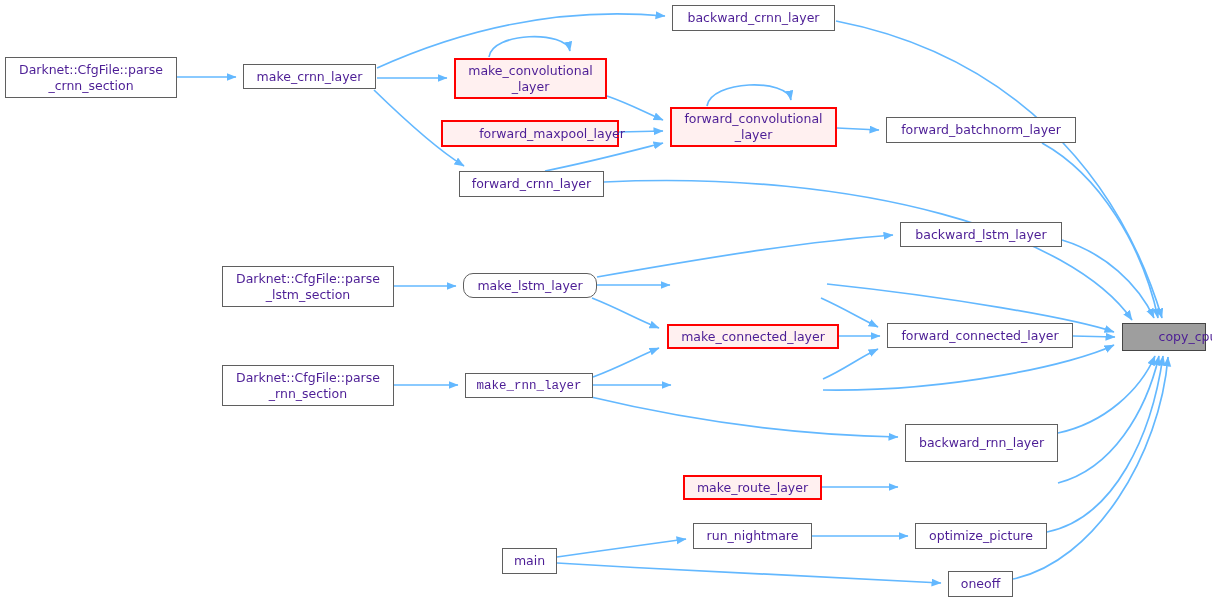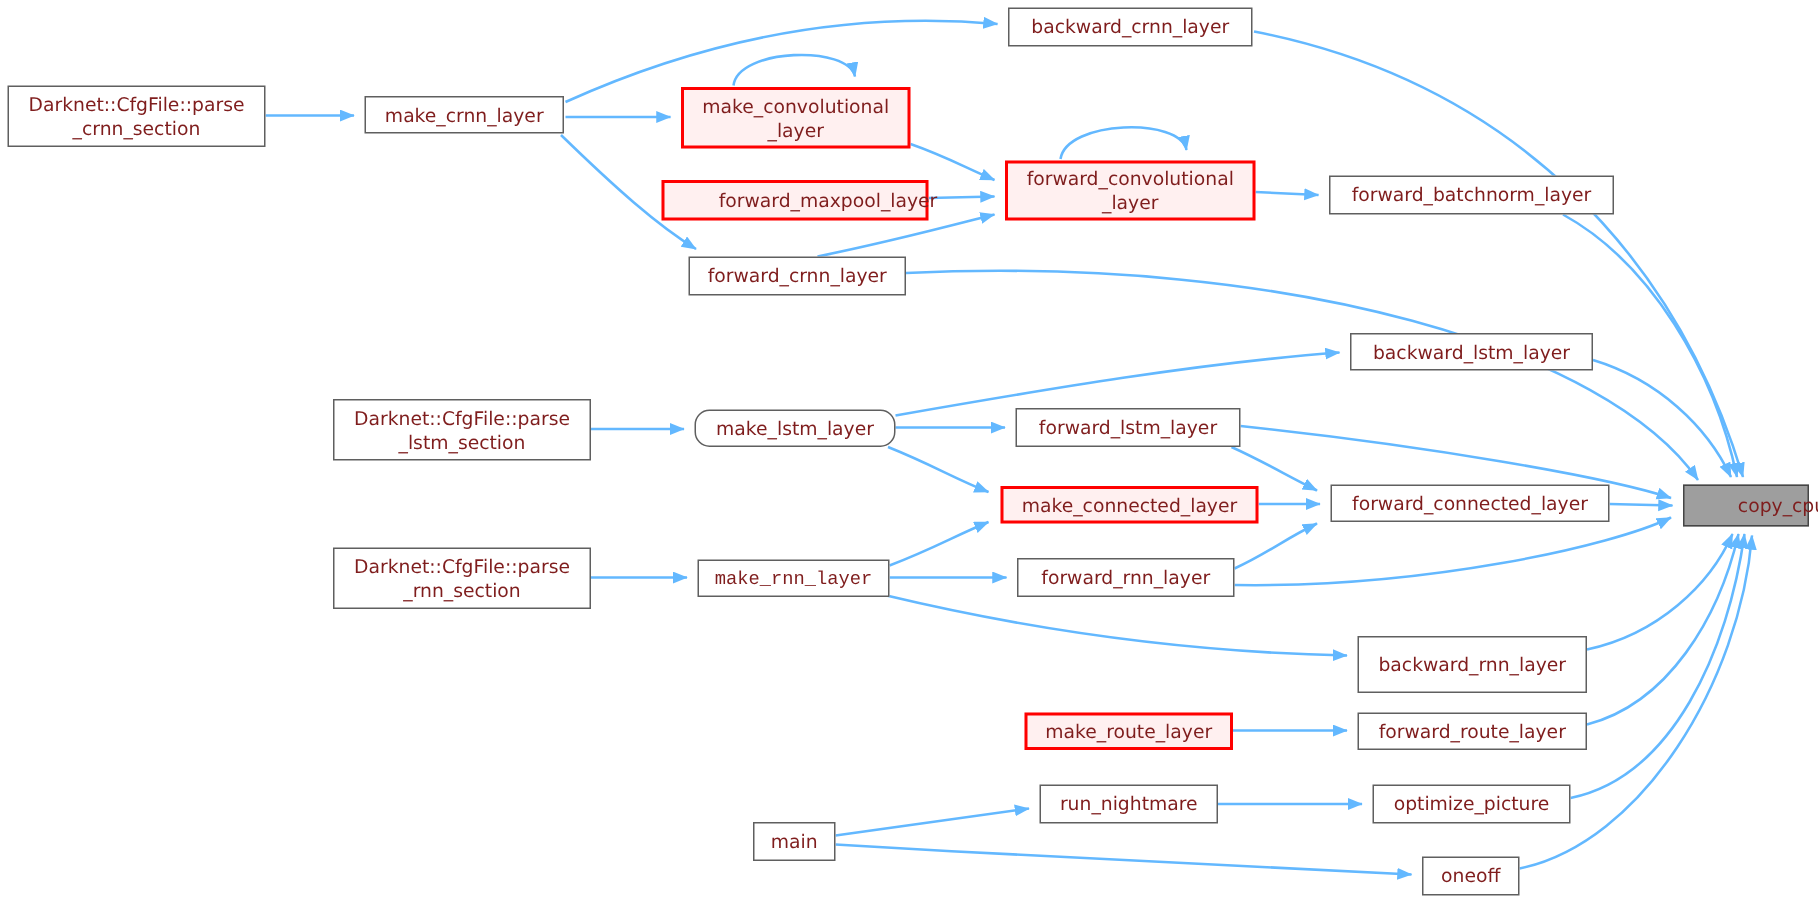--- a/index.html
+++ b/index.html
@@ -27,21 +27,21 @@
   }
   .node {
     position: absolute;
     box-sizing: border-box;
     display: flex;
     align-items: center;
     justify-content: center;
     text-align: center;
     background: #ffffff;
     border: 1.4px solid #5f5f5f;
-    color: #7f1d1d;
+    color: #4c1d95;
     font-size: 12.5px;
     line-height: 1.28;
     cursor: pointer;
     z-index: 2;
   }
   .node .lbl { white-space: pre-line; }
   .node.truncated {
     background: #fff0f0;
     border: 2px solid #ff0000;
   }
@@ -128,50 +128,41 @@
     <div class="node" style="left: 900px; top: 222px; width: 162px; height: 25px;">
       <span class="lbl">backward_lstm_layer</span>
     </div>
     <div class="node" style="left: 222px; top: 266px; width: 172px; height: 41px;">
       <span class="lbl">Darknet::CfgFile::parse
 _lstm_section</span>
     </div>
     <div class="node" style="left: 463px; top: 273px; width: 134px; height: 25px; border-radius: 10px;">
       <span class="lbl">make_lstm_layer</span>
     </div>
-    <div class="node" style="left: 677px; top: 272px; width: 150px; height: 26px;">
-      <span class="lbl">forward_lstm_layer</span>
-    </div>
     <div class="node truncated" style="left: 667px; top: 324px; width: 172px; height: 25px;">
       <span class="lbl">make_connected_layer</span>
     </div>
     <div class="node" style="left: 887px; top: 323px; width: 186px; height: 25px; text-align: right;">
       <span class="lbl">forward_connected_layer</span>
     </div>
     <div class="node focus" style="left: 1122px; top: 323px; width: 84px; height: 28px;">
       <span class="lbl">copy_cpu</span>
     </div>
     <div class="node" style="left: 222px; top: 365px; width: 172px; height: 41px;">
       <span class="lbl">Darknet::CfgFile::parse
 _rnn_section</span>
     </div>
     <div class="node" style="left: 465px; top: 373px; width: 128px; height: 25px; font-family: Liberation Mono, monospace;">
       <span class="lbl">make_rnn_layer</span>
     </div>
-    <div class="node" style="left: 678px; top: 372px; width: 145px; height: 26px;">
-      <span class="lbl">forward_rnn_layer</span>
-    </div>
     <div class="node" style="left: 905px; top: 424px; width: 153px; height: 38px;">
       <span class="lbl">backward_rnn_layer</span>
     </div>
     <div class="node truncated" style="left: 683px; top: 475px; width: 139px; height: 25px;">
       <span class="lbl">make_route_layer</span>
-    </div>
-    <div class="node" style="left: 905px; top: 475px; width: 153px; height: 25px;">
-      <span class="lbl">forward_route_layer</span>
     </div>
     <div class="node" style="left: 693px; top: 523px; width: 119px; height: 26px;">
       <span class="lbl">run_nightmare</span>
     </div>
     <div class="node" style="left: 915px; top: 523px; width: 132px; height: 26px;">
       <span class="lbl">optimize_picture</span>
     </div>
     <div class="node" style="left: 502px; top: 548px; width: 55px; height: 26px;">
       <span class="lbl">main</span>
     </div>

